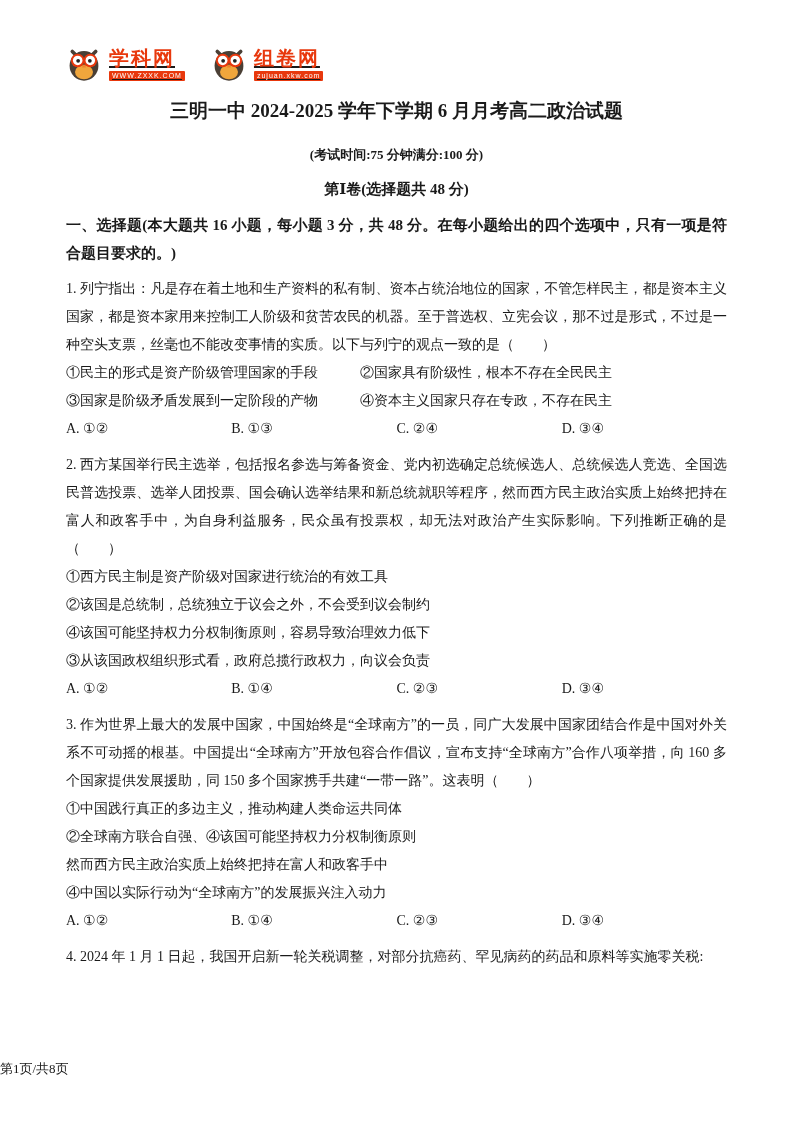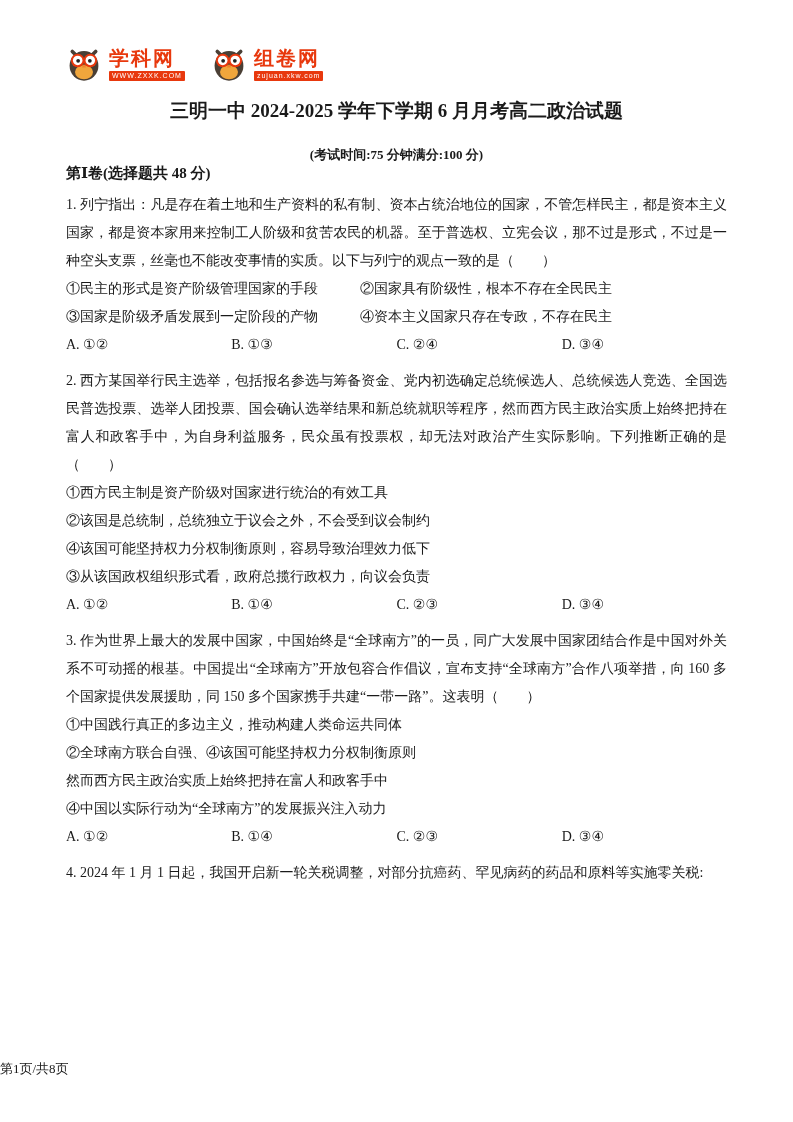--- a/index.html
+++ b/index.html
@@ -13,21 +13,21 @@
     overflow: hidden;
   }
   .page {
     position: relative;
     width: 793px; height: 1122px;
     padding: 44px 66px 0 66px;
   }
   .logo-row { display: flex; align-items: center; gap: 26px; height: 40px; }
   .logo { display: flex; align-items: center; gap: 7px; }
   .owl { width: 36px; height: 36px; flex: 0 0 auto; }
-  .logo-text { display: flex; flex-direction: column; line-height: 1; }
+  .logo-text { display: flex; flex-direction: column; line-height: 1; text-decoration: underline; }
   .logo-name {
     font-family: "Liberation Sans", sans-serif;
     font-size: 20px; font-weight: bold; color: var(--brand); letter-spacing: 2px;
   }
   .logo-url {
     font-family: "Liberation Sans", sans-serif;
     font-size: 7px; color: #ffffff; background: var(--brand);
     padding: 1.5px 3px; margin-top: 3px; letter-spacing: 1px; border-radius: 1px;
     align-self: flex-start;
   }
@@ -35,20 +35,22 @@
     margin: 14px 0 0 0;
     text-align: center;
     font-size: 19px; font-weight: bold;
   }
   .exam-info {
     margin-top: 22px;
     text-align: center;
     font-size: 13px; font-weight: bold;
   }
   .section-header {
+    margin-top: 16px;
+    text-align: center;
     font-size: 15px; font-weight: bold;
   }
   .instructions {
     margin-top: 12px;
     font-size: 15px; font-weight: bold;
     line-height: 28px;
     text-align: justify;
   }
   .question { margin-top: 8px; }
   .q-body {
@@ -111,20 +113,21 @@
       </span>
     </div>
   </div>
 
   <h1 class="title">三明一中 2024-2025 学年下学期 6 月月考高二政治试题</h1>
 
   <div class="exam-info">(考试时间:75 分钟满分:100 分)</div>
 
   <div class="section-header">第Ⅰ卷(选择题共 48 分)</div>
 
+  <div class="instructions">一、选择题(本大题共 16 小题，每小题 3 分，共 48 分。在每小题给出的四个选项中，只有一项是符合题目要求的。)</div>
 
   <div class="question">
     <div class="q-body">1. 列宁指出：凡是存在着土地和生产资料的私有制、资本占统治地位的国家，不管怎样民主，都是资本主义国家，都是资本家用来控制工人阶级和贫苦农民的机器。至于普选权、立宪会议，那不过是形式，不过是一种空头支票，丝毫也不能改变事情的实质。以下与列宁的观点一致的是（　　）</div>
     <div class="q-line">①民主的形式是资产阶级管理国家的手段　　　②国家具有阶级性，根本不存在全民民主</div>
     <div class="q-line">③国家是阶级矛盾发展到一定阶段的产物　　　④资本主义国家只存在专政，不存在民主</div>
     <div class="q-answers">
       <span class="ans">A. ①②</span>
       <span class="ans">B. ①③</span>
       <span class="ans">C. ②④</span>
       <span class="ans">D. ③④</span>

